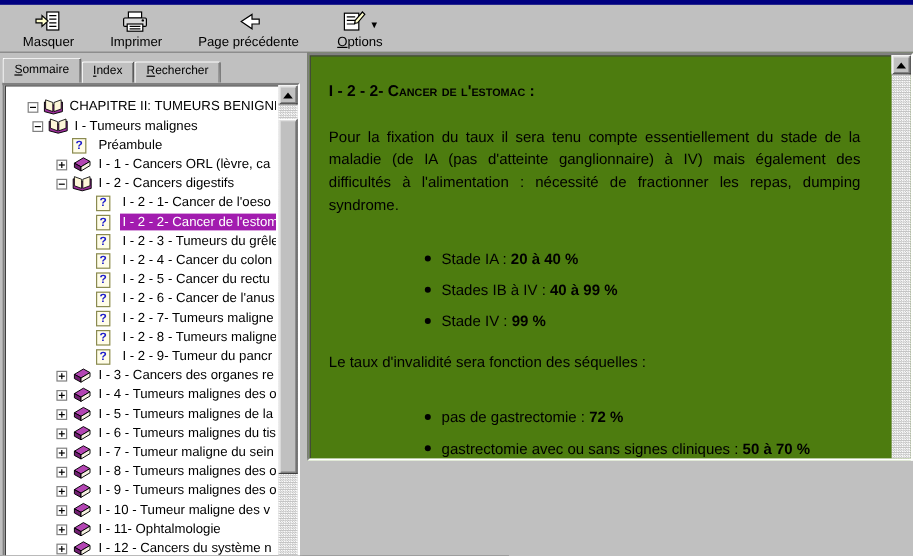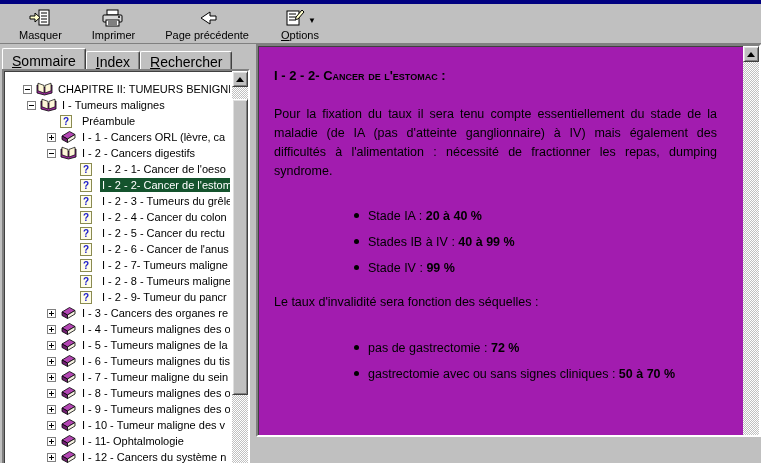--- a/index.html
+++ b/index.html
@@ -18,21 +18,21 @@
     padding:3px 10px 1px; margin-right:8px; background:transparent; border:1px solid transparent;
     font-size:11px; color:#000; min-width:64px; }
   .tb-btn .tb-icon-slot { height:20px; display:flex; align-items:center; gap:2px; }
   .tb-btn .tb-label { margin-top:2px; white-space:nowrap; }
   .accel { text-decoration:underline; }
   .caret-down { font-size:8px; line-height:8px; margin-top:6px; }
 
   
   .left-pane { position:absolute; left:0; top:45px; width:252px; height:418px; background:#c0c0c0; }
   .tabs { position:absolute; left:2px; top:3px; height:21px; display:flex; align-items:flex-end; z-index:3; }
-  .tab { position:relative; height:18px; padding:2px 9px 0; font-size:14px; background:#c0c0c0;
+  .tab { position:relative; height:18px; padding:2px 9px 0; font-size:10px; background:#c0c0c0;
     border:1px solid; border-color:#fff #404040 #c0c0c0 #fff; border-bottom:none;
     border-top-left-radius:2px; border-top-right-radius:2px; margin-right:0; }
   .tab.active { height:21px; padding-top:4px; z-index:4; box-shadow:inset -1px 0 0 #808080; }
   .tab:not(.active) { box-shadow:inset -1px 0 0 #808080; }
 
   
   .treebox { position:absolute; left:2px; top:24px; right:2px; bottom:-4px;
     background:#fff; border:2px solid; border-color:#808080 #fff #fff #808080;
     box-shadow:inset 1px 1px 0 #404040; }
   .tree-rows { position:absolute; left:2px; top:2px; right:18px; bottom:0;
@@ -41,40 +41,40 @@
   .trow.d0 { padding-left:17px; } .trow.d1 { padding-left:21px; }
   .trow.d2 { padding-left:41px; } .trow.d3 { padding-left:61px; }
   .expander { position:relative; width:9px; height:9px; background:#fff;
     border:1px solid #808080; margin-right:4px; flex:0 0 9px; }
   .expander .sh { position:absolute; left:1px; top:3px; width:5px; height:1px; background:#000; }
   .expander .sv { position:absolute; left:3px; top:1px; width:1px; height:5px; background:#000; display:none; }
   .trow[data-expander="plus"] .sv { display:block; }
   .trow[data-expander="none"] .expander { visibility:hidden; }
   .icon-slot { width:17px; height:14px; margin-right:3px; flex:0 0 17px; display:flex; align-items:center; }
   .tlabel { padding:1px 2px; }
-  .trow.sel .tlabel { background:#14532d; color:#fff; }
+  .trow.sel .tlabel { background:#a21caf; color:#fff; }
   .page-help { display:inline-block; width:12px; height:13px; background:#fffde8;
     border:1px solid #8a8a50; color:#2020cc; font-weight:bold; font-size:10px;
     line-height:11px; text-align:center; }
 
   
   .vscroll { position:absolute; top:0; right:0; bottom:0; width:16px;
     background:repeating-conic-gradient(#fff 0% 25%, #c0c0c0 0% 50%); background-size:2px 2px; }
   .sb-btn { position:absolute; left:0; top:0; width:16px; height:16px; background:#c0c0c0;
     border:1px solid; border-color:#fff #404040 #404040 #fff;
     box-shadow:inset 1px 1px 0 #dfdfdf, inset -1px -1px 0 #808080;
     display:flex; align-items:center; justify-content:center; }
   .tri-up { width:0; height:0; border:4px solid transparent; border-bottom:5px solid #000; margin-top:-4px; }
   .sb-thumb { position:absolute; left:0; width:16px; background:#c0c0c0;
     border:1px solid; border-color:#fff #404040 #404040 #fff;
     box-shadow:inset 1px 1px 0 #dfdfdf, inset -1px -1px 0 #808080; }
 
   
-  .content-pane { position:absolute; left:256px; top:44px; width:505px; height:393px;
-    background:#a21caf; border:2px solid; border-color:#808080 #fff #fff #808080;
+  .content-pane { position:absolute; left:256px; top:44px; width:505px; height:340px;
+    background:#4d7c0f; border:2px solid; border-color:#808080 #fff #fff #808080;
     box-shadow:inset 1px 1px 0 #404040; }
   .content-scroll { position:absolute; left:2px; top:2px; right:18px; bottom:0; overflow:hidden;
     padding:16px 24px 0 14px; font-size:12.5px; line-height:19px; text-align:justify; }
   .topic-title { font-size:13px; font-weight:bold; margin-top:2px; text-align:left; }
   .sc { font-variant:small-caps; }
   .para1 { margin-top:20px; }
   .blist { list-style:none; margin-left:80px; }
   .blist1 { margin-top:26px; }
   .blist2 { margin-top:27px; }
   .blist li { display:flex; align-items:flex-start; margin-bottom:8px; line-height:18px; text-align:left; }

